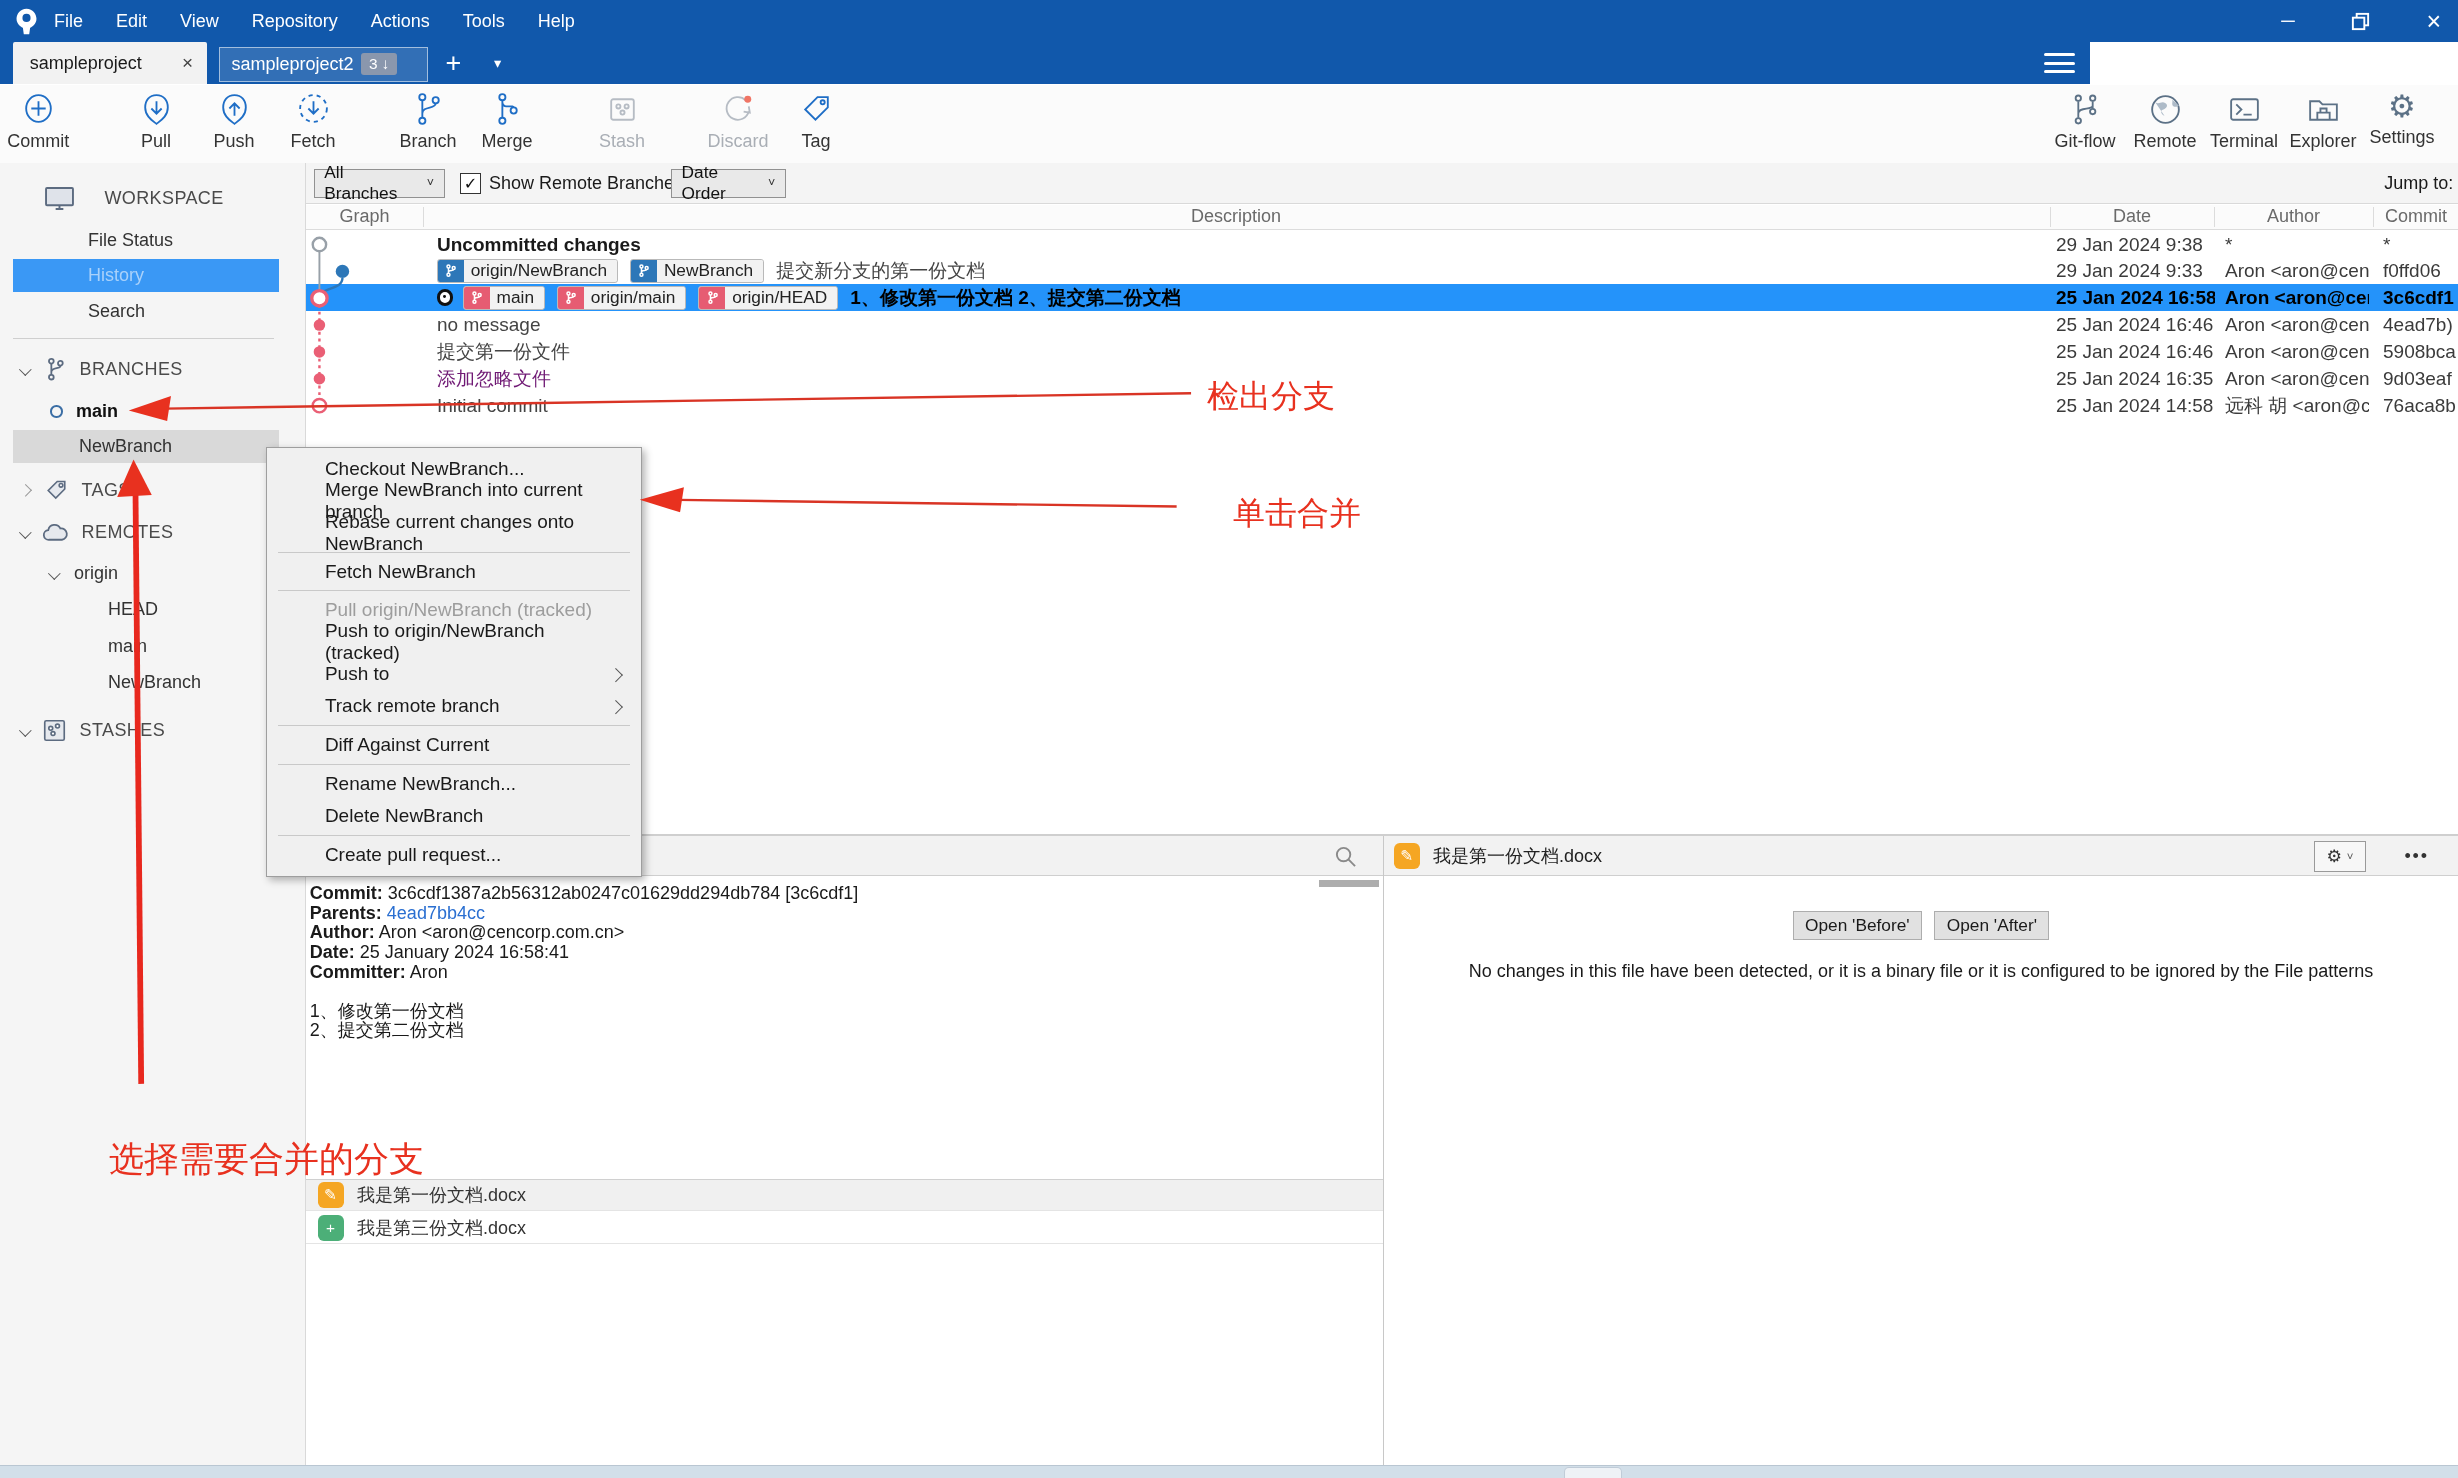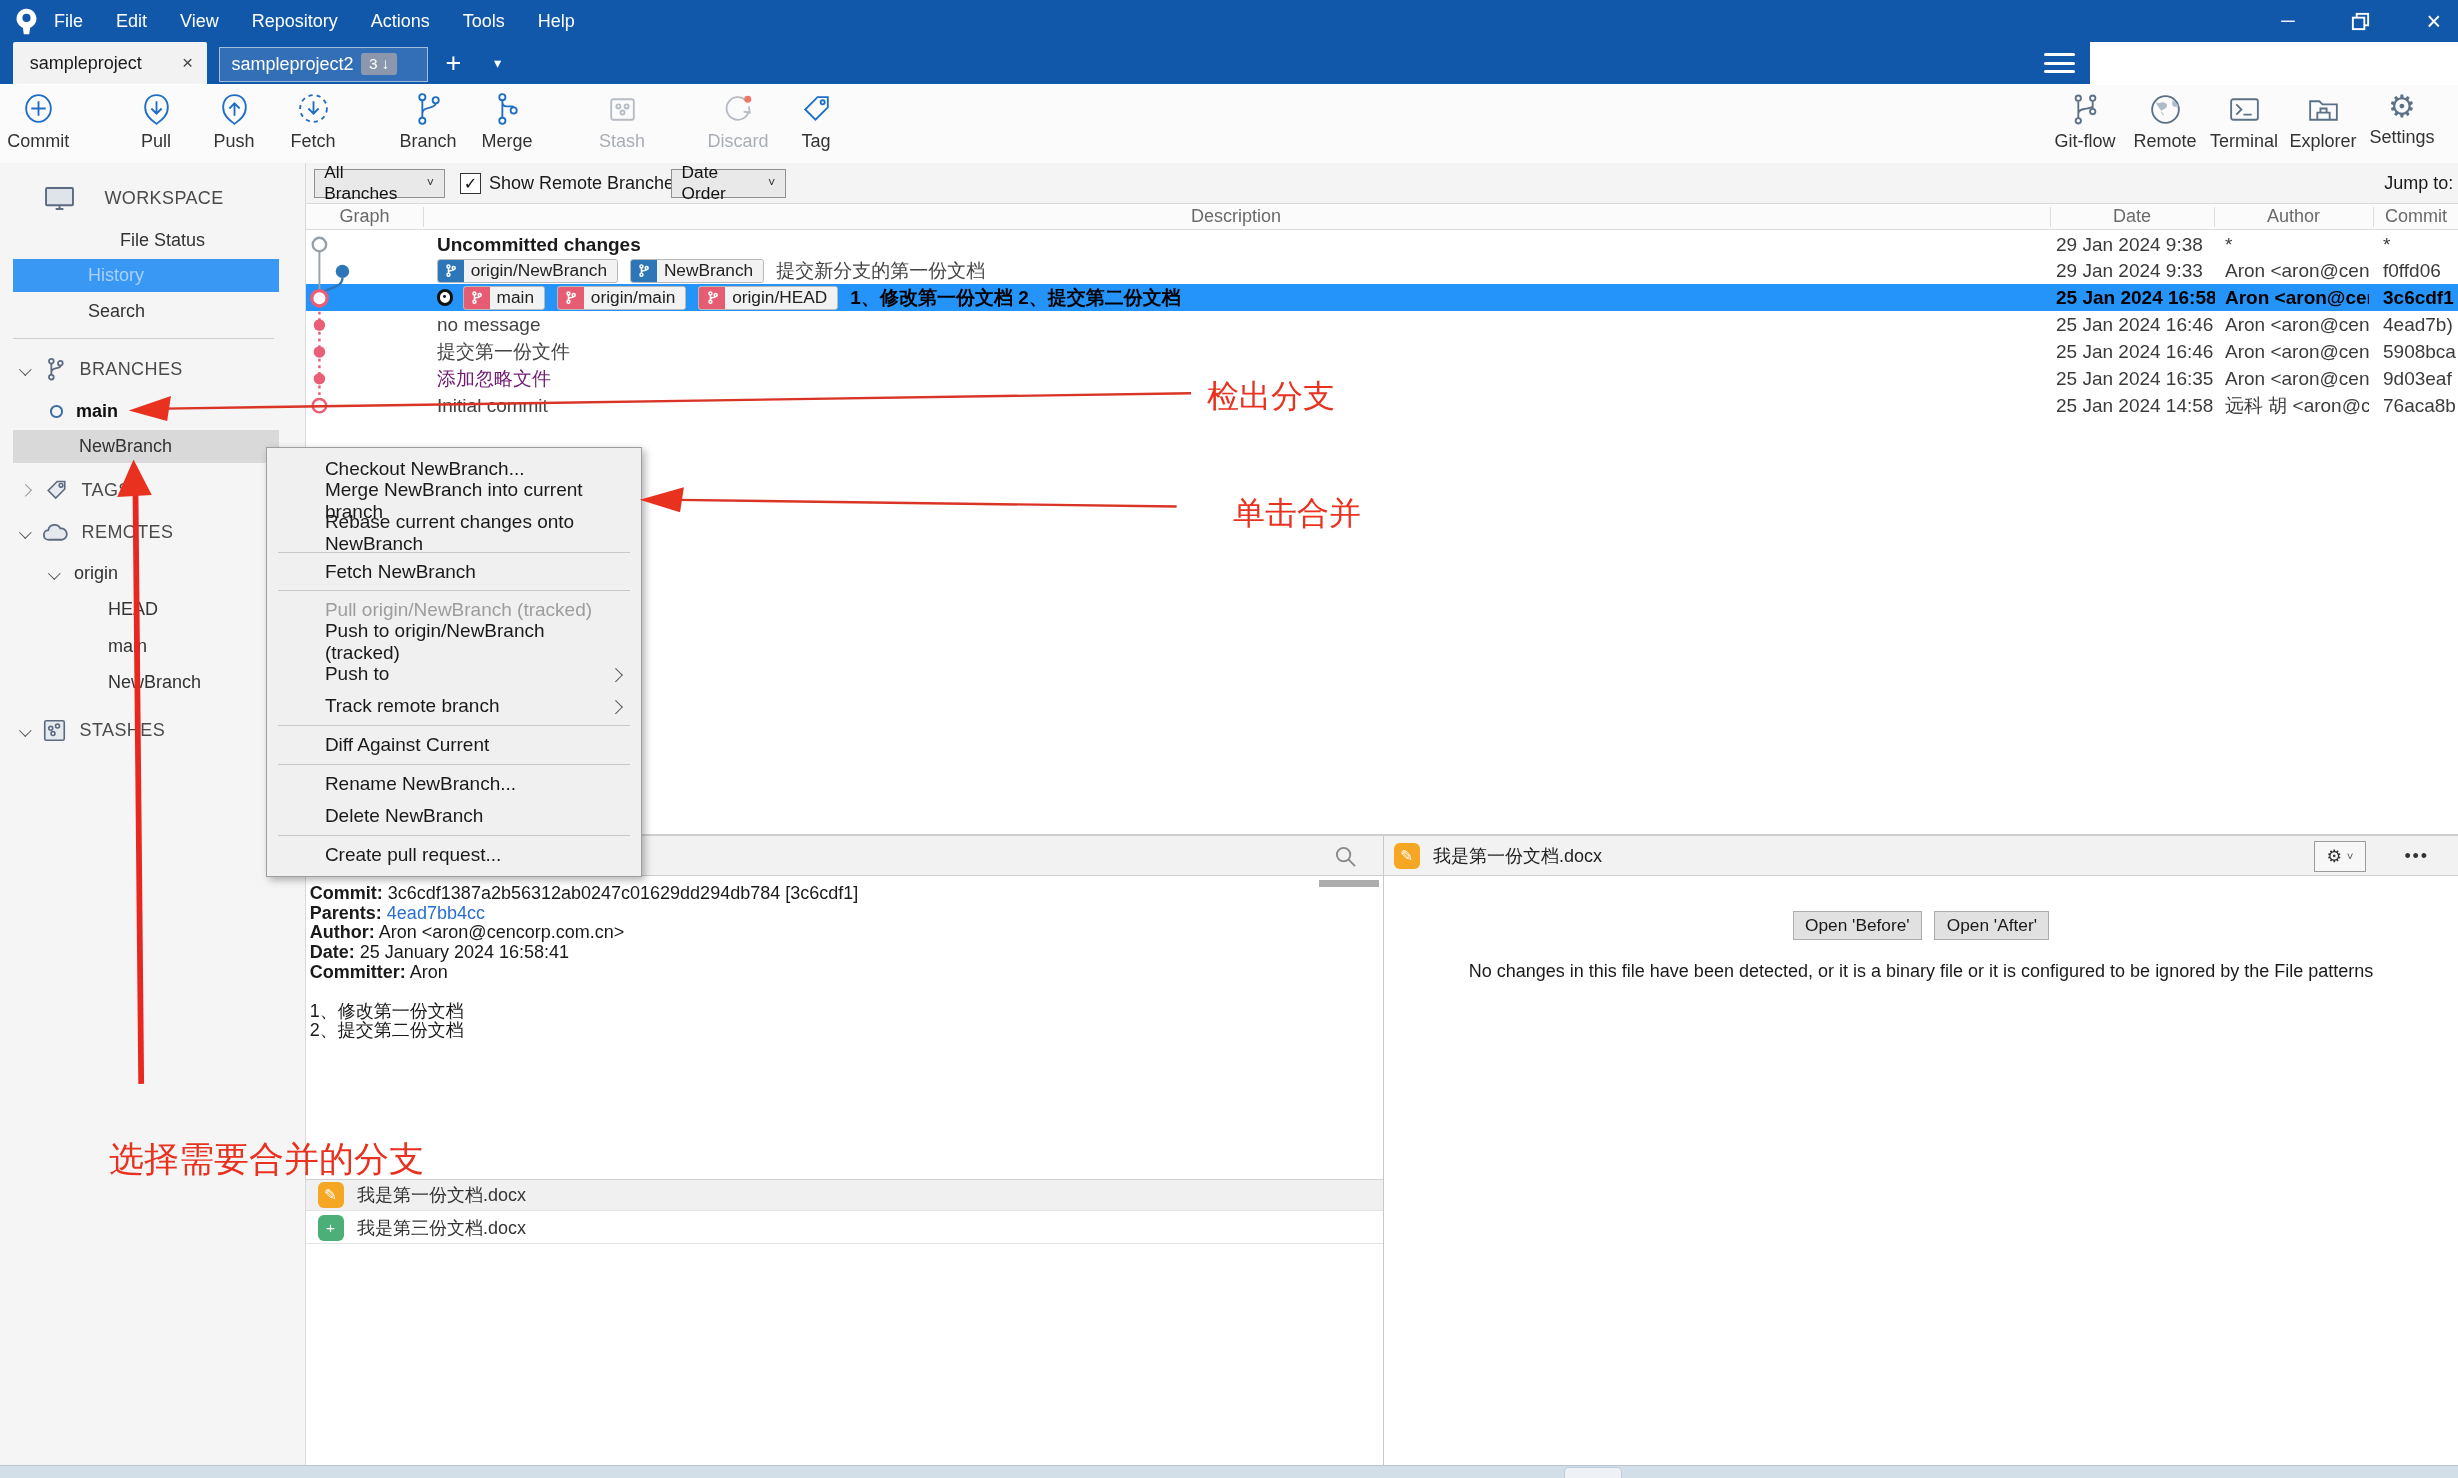--- a/index.html
+++ b/index.html
@@ -292,21 +292,21 @@
 
     <div class="si sec" style="top:21px;gap:16px;">
       <svg width="31" height="25" viewBox="0 0 32 26" style="margin-left:44px;">
           <g fill="#dfe3ea" stroke="#5c6b80" stroke-width="2">
             <rect x="2" y="2" width="28" height="18" rx="1"></rect>
             <path d="M12 24 h8 M16 20 v4" fill="none"></path>
           </g>
         </svg>
       <span style="margin-left:13.4px;">WORKSPACE</span>
     </div>
-    <div class="si" style="top:63px; padding-left:120px;">
+    <div class="si" style="top:63px; padding-left:88px;">
         <span>File Status</span>
       </div>
     <div class="si" style="top:98px; padding-left:88px; color:#a9d1fa;">
         <span>History</span>
       </div>
     <div class="si" style="top:134px; padding-left:88px;">
         <span>Search</span>
       </div>
 
     <div style="position:absolute; left:12.5px; top:175px; width:261px; height:1px; background:#cfcfcf;"></div>

